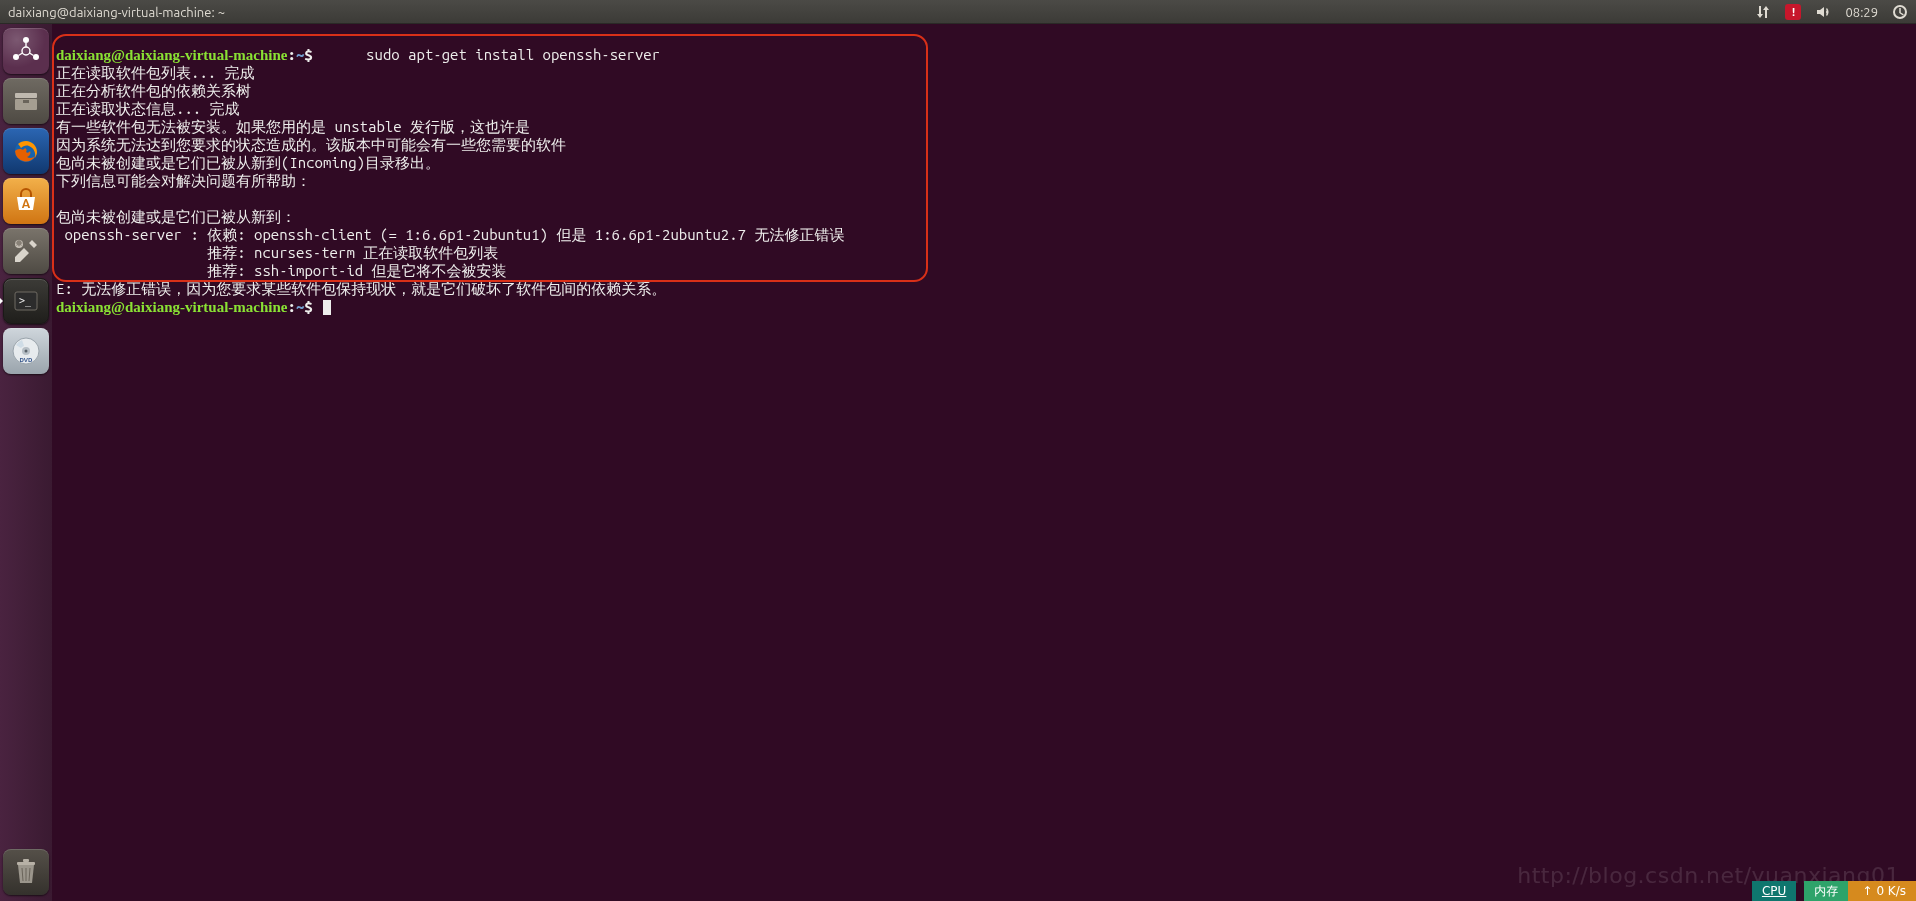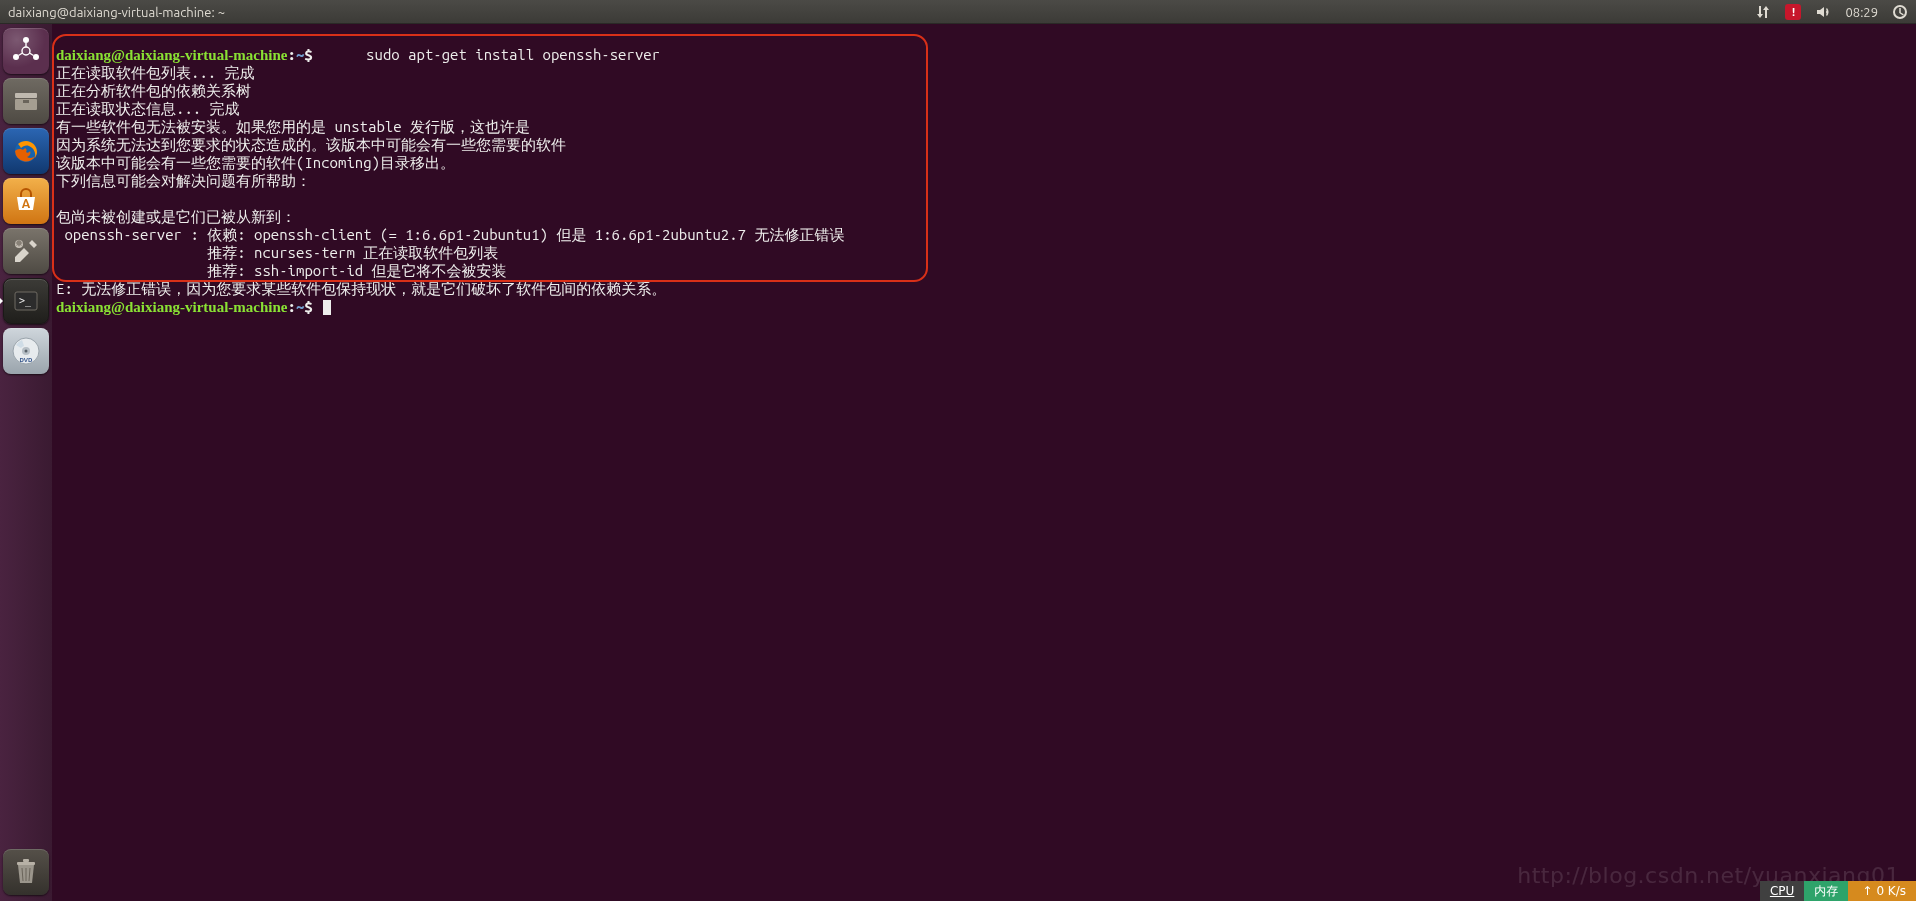--- a/index.html
+++ b/index.html
@@ -103,22 +103,22 @@
     letter-spacing: .5px;
   }
   .bottom-widgets {
     position: absolute;
     right: 0; bottom: 0;
     display: flex;
     font-size: 12px;
     font-family: "DejaVu Sans", sans-serif;
   }
   .bw { height: 20px; display: flex; align-items: center; padding: 0 10px; color: #fff; }
-  .bw.cpu { background: #404040; text-decoration: underline; }
-  .bw.mem { background: #2ea36a; }
+  .bw.cpu { background: #0f766e; text-decoration: underline; }
+  .bw.mem { background: #2ea36a; margin-left: 8px; }
   .bw.net { background: #d68a1e; }
   .bw .arrow { margin: 0 4px; }
 
   .err-indicator {
     width: 16px; height: 16px; border-radius: 3px;
     background: #c7162b; display: inline-flex;
     align-items: center; justify-content: center;
     color: #fff; font-size: 11px; font-weight: bold;
   }
 </style>
@@ -225,21 +225,21 @@
     </div>
   </div>
 
   <div class="terminal-area">
 <span class="prompt-user">daixiang@daixiang-virtual-machine</span><span class="prompt-sep">:</span><span class="prompt-path">~</span><span class="prompt-dollar">$</span> <span class="cmd">sudo apt-get install openssh-server</span>
 <span>正在读取软件包列表... 完成</span>
 <span>正在分析软件包的依赖关系树       </span>
 <span>正在读取状态信息... 完成       </span>
 <span>有一些软件包无法被安装。如果您用的是 unstable 发行版，这也许是</span>
 <span>因为系统无法达到您要求的状态造成的。该版本中可能会有一些您需要的软件</span>
-<span>该版本中可能会有一些您需要的软件(Incoming)目录移出。</span>
+<span>包尚未被创建或是它们已被从新到(Incoming)目录移出。</span>
 <span>下列信息可能会对解决问题有所帮助：</span>
 <span></span>
 <span>包尚未被创建或是它们已被从新到：</span>
 <span> openssh-server : 依赖: openssh-client (= 1:6.6p1-2ubuntu1) 但是 1:6.6p1-2ubuntu2.7 无法修正错误</span>
 <span>                  推荐: ncurses-term 正在读取软件包列表</span>
 <span>                  推荐: ssh-import-id 但是它将不会被安装</span>
 <span>E: 无法修正错误，因为您要求某些软件包保持现状，就是它们破坏了软件包间的依赖关系。</span>
 <span class="prompt-user">daixiang@daixiang-virtual-machine</span><span class="prompt-sep">:</span><span class="prompt-path">~</span><span class="prompt-dollar">$</span> <span class="cursor"></span>
 
     <div class="red-box" style="left:0px;top:10px;width:876px;height:248px;"></div>

